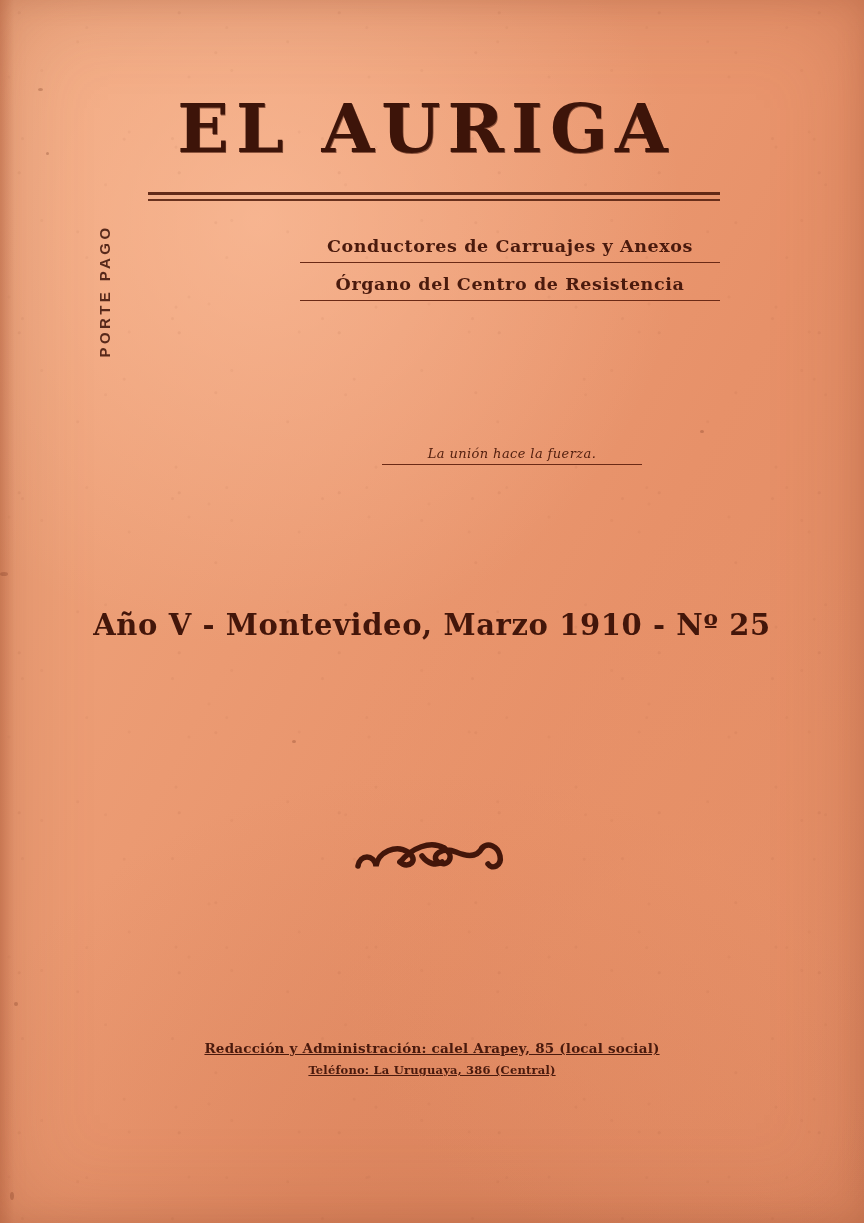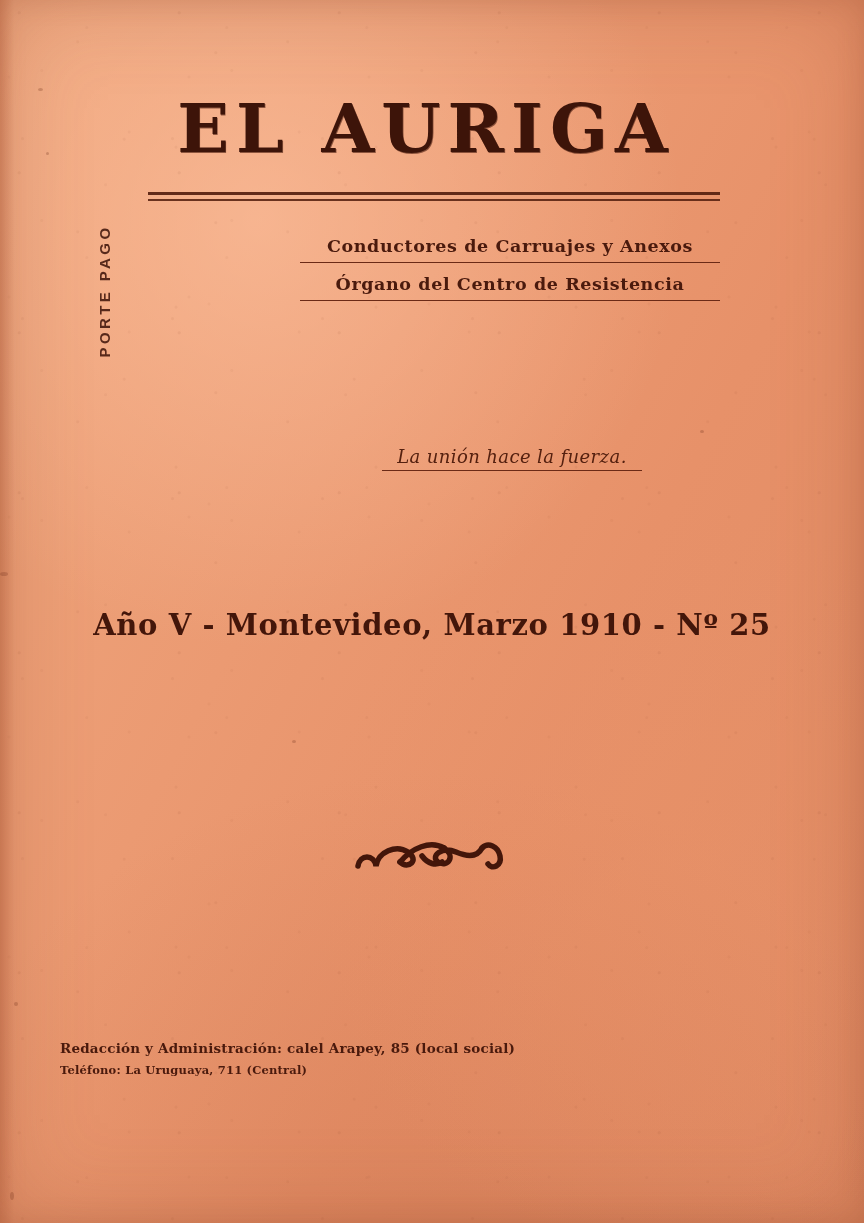--- a/index.html
+++ b/index.html
@@ -144,21 +144,21 @@
 
   
   .motto {
     position: absolute;
     left: 382px;
     top: 446px;
     width: 260px;
     text-align: center;
     font-family: "DejaVu Serif", serif;
     font-style: italic;
-    font-size: 18px;
+    font-size: 13px;
     letter-spacing: 0.4px;
     color: #54200f;
     padding-bottom: 3px;
     border-bottom: 1.2px solid #6b2a16;
   }
 
   
   .issue-line {
     position: absolute;
     left: 60px;
@@ -180,23 +180,24 @@
     width: 160px;
     height: 60px;
   }
 
   
   .colophon {
     position: absolute;
     left: 60px;
     top: 1040px;
     width: 744px;
-    text-align: left;
+    text-align: center;
     color: #4a1a0d;
     font-family: "DejaVu Serif", serif;
+    text-decoration: underline;
   }
   .colophon .c1 {
     font-weight: 700;
     font-size: 13.5px;
     letter-spacing: 0.2px;
     margin-bottom: 7px;
   }
   .colophon .c2 {
     font-weight: 700;
     font-size: 11.5px;
@@ -256,17 +257,17 @@
         <path d="M48 40 C60 26, 78 18, 92 26"></path>
         <path d="M92 26 C104 34, 96 46, 86 40 C78 34, 90 24, 104 30 C118 36, 126 34, 130 26"></path>
         <path d="M130 26 C136 20, 146 24, 148 34 C150 44, 140 48, 136 42"></path>
         <path d="M70 34 C76 42, 84 44, 90 40"></path>
       </g>
     </svg>
   </div>
 
   <div class="colophon">
     <div class="c1">Redacción y Administración:  calel Arapey, 85 (local social)</div>
-    <div class="c2">Teléfono:  La Uruguaya, 711 (Central)</div>
+    <div class="c2">Teléfono:  La Uruguaya, 386 (Central)</div>
   </div>
 
   <div class="vignette"></div>
 </div>
 
 </body></html>

